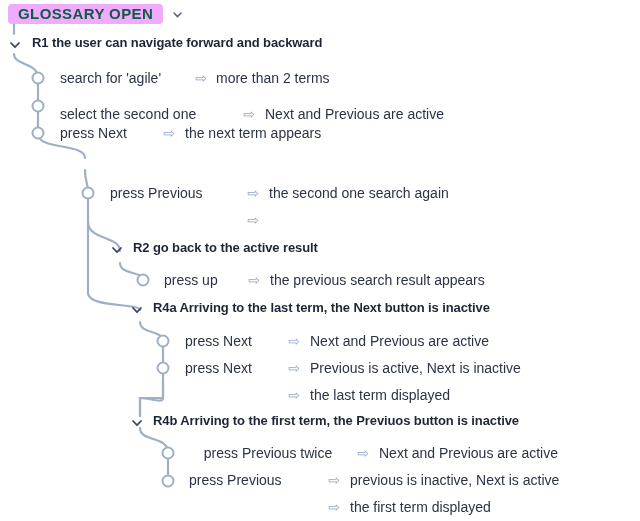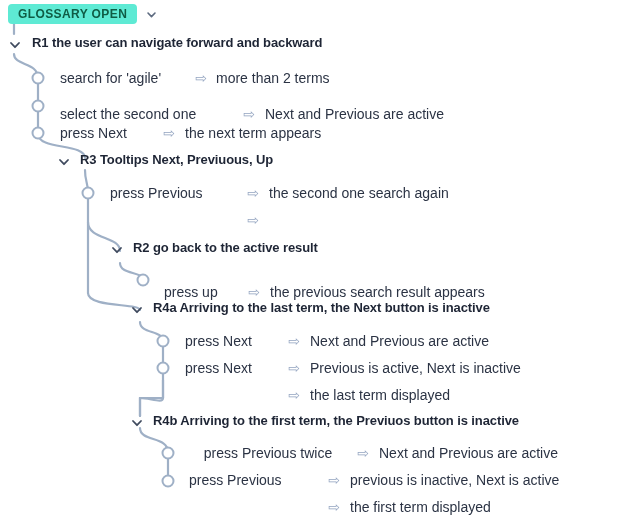--- a/index.html
+++ b/index.html
@@ -33,23 +33,23 @@
   
   .badge-row {
     position: absolute;
     left: 8px;
     top: 4px;
     display: flex;
     align-items: center;
     gap: 8px;
   }
   .badge {
-    background: #5eead4;
+    background: #f0abfc;
     color: #0f5c45;
-    font-size: 12px;
+    font-size: 15px;
     font-weight: bold;
     letter-spacing: 0.4px;
     padding: 4px 10px 4px 10px;
     border-radius: 4px;
     line-height: 12px;
     white-space: nowrap;
   }
   .chev {
     display: inline-block;
     width: 13px;
@@ -175,28 +175,20 @@
     <span class="arrow" style="width:32px;">⇨</span>
     <span class="result">Next and Previous are active</span>
   </div>
 
   <div class="row step" style="left:60px; top:125px;">
     <span class="action" style="width:93px;">press Next</span>
     <span class="arrow" style="width:32px;">⇨</span>
     <span class="result">the next term appears</span>
   </div>
 
-  <div class="row group" style="left:80px; top:152px;">
-    <span class="grp-chev" style="left:-23px; top:3px;">
-      <svg width="14" height="14" viewBox="0 0 14 14">
-        <path d="M3 5 L7 9.2 L11 5" fill="none" stroke="#3f4a5e" stroke-width="1.8" stroke-linecap="round" stroke-linejoin="round"></path>
-      </svg>
-    </span>
-    <span class="grp-label">R3 Tooltips Next, Previuous, Up</span>
-  </div>
 
   <div class="row step" style="left:110px; top:185px;">
     <span class="action" style="width:127px;">press Previous</span>
     <span class="arrow" style="width:32px;">⇨</span>
     <span class="result">the second one search again</span>
   </div>
 
   <div class="row step" style="left:110px; top:212px;">
     <span class="action" style="width:127px;"></span>
     <span class="arrow" style="width:32px;">⇨</span>
@@ -205,21 +197,21 @@
   <div class="row group" style="left:133px; top:240px;">
     <span class="grp-chev" style="left:-23px; top:3px;">
       <svg width="14" height="14" viewBox="0 0 14 14">
         <path d="M3 5 L7 9.2 L11 5" fill="none" stroke="#3f4a5e" stroke-width="1.8" stroke-linecap="round" stroke-linejoin="round"></path>
       </svg>
     </span>
     <span class="grp-label">R2 go back to the active result</span>
   </div>
 
   <div class="row step" style="left:164px; top:272px;">
-    <span class="action" style="width:74px;margin-top:12px;">press up</span>
+    <span class="action" style="width:74px;">press up</span>
     <span class="arrow" style="width:32px;">⇨</span>
     <span class="result">the previous search result appears</span>
   </div>
 
   <div class="row group" style="left:153px; top:300px;">
     <span class="grp-chev" style="left:-23px; top:3px;">
       <svg width="14" height="14" viewBox="0 0 14 14">
         <path d="M3 5 L7 9.2 L11 5" fill="none" stroke="#3f4a5e" stroke-width="1.8" stroke-linecap="round" stroke-linejoin="round"></path>
       </svg>
     </span>

